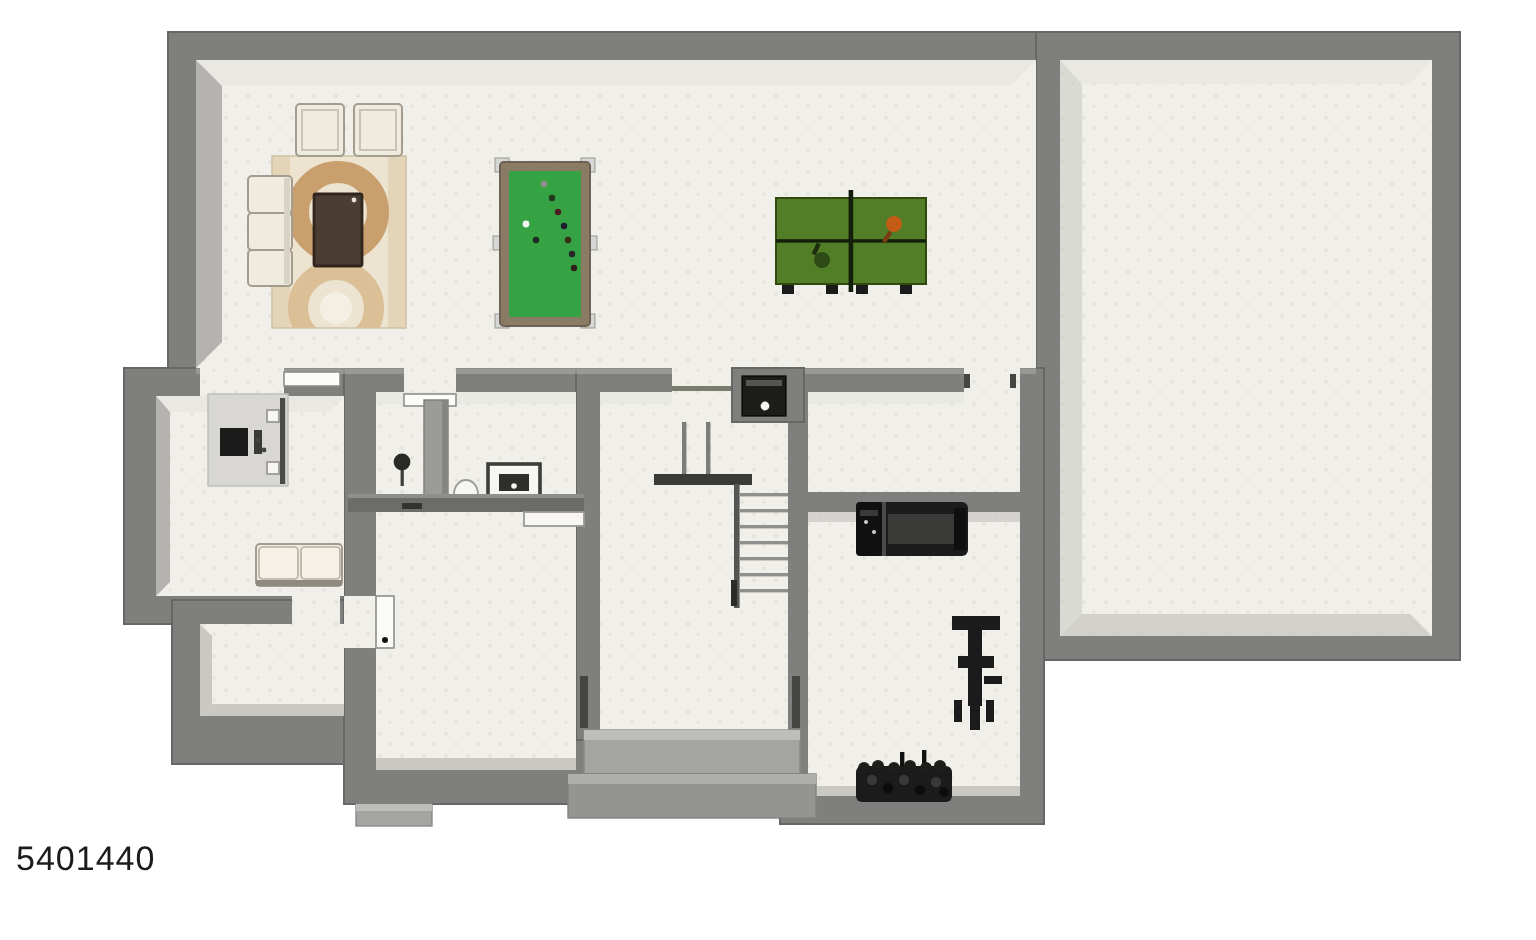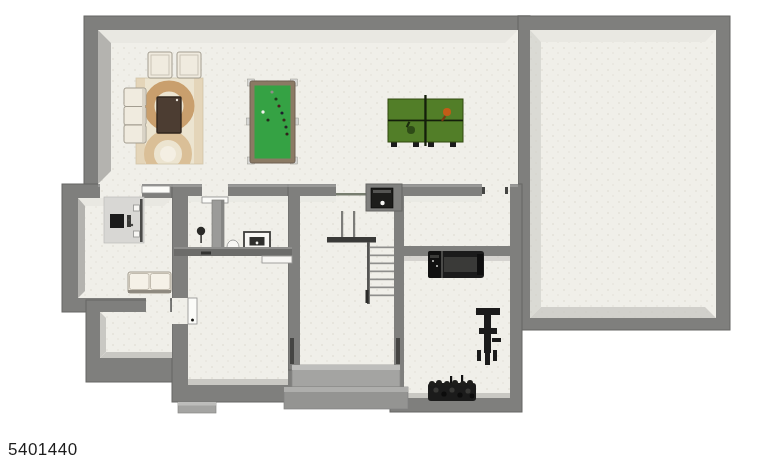--- a/index.html
+++ b/index.html
@@ -1,19 +1,19 @@
 <!DOCTYPE html>
 <html style="--c-background: #ffffff; --c-wall: #7f7f7d; --c-wall_edge: #676765; --c-wall_top: #a8a8a6; --c-floor: #f0efe9; --c-floor_speck: #e3e1d8; --c-face_light: #e9e8e2; --c-face_mid: #b4b3af; --c-face_soft: #c9c8c3; --c-step_light: #a4a4a2; --c-step_dark: #949492; --c-door_leaf: #fbfbf8; --c-pool_felt: #35a244; --c-pool_rail: #8b7a64; --c-pocket: #d6d6d4; --c-pingpong: #527e28; --c-pingpong_line: #141f0b; --c-paddle_orange: #c25c17; --c-paddle_dark: #2e4b17; --c-rug_base: #ece4d0; --c-rug_ring_dark: #c99f6d; --c-rug_ring_light: #dabf97; --c-rug_center: #f4efe3; --c-upholstery: #f0ebdf; --c-upholstery_edge: #a39d90; --c-wood: #4c3d32; --c-equipment: #1b1b1b; --c-equipment_mid: #3a3a38; --c-desk: #d8d7d4; --c-cabinet: #9b9b99; --c-counter: #6c6c6a; --c-stair_tread: #8f8f8d; --c-stair_rail: #555553; --c-label: #1c1c1c;"><head>
 <meta charset="utf-8">
 <style>
   html,body{margin:0;padding:0;background:#fff;}
   .stage{position:relative;width:768px;height:470px;background:var(--c-background,#fff);
          font-family:"Liberation Sans",sans-serif;overflow:hidden;}
   .plan-svg{position:absolute;left:0;top:0;}
-  .listing-id{position:absolute;left:8px;top:440px;font-size:17px;line-height:20px;
+  .listing-id{position:absolute;left:8px;top:420px;font-size:17px;line-height:20px;
               color:var(--c-label,#1c1c1c);letter-spacing:.5px;}
   
   .wall{fill:var(--c-wall);stroke:var(--c-wall_edge);stroke-width:1;}
   .pfloor{fill:var(--c-floor);} .pspeck{fill:var(--c-floor_speck);}
   .floor,.carve{fill:url(#floorTex);}
   .face-l{fill:var(--c-face_light);} .face-m{fill:var(--c-face_mid);} .face-s{fill:var(--c-face_soft);}
   .strip{fill:var(--c-wall_top);}
   .step1{fill:var(--c-step_light);stroke:#8a8a88;stroke-width:.7;}
   .step2{fill:var(--c-step_dark);stroke:#828280;stroke-width:.7;}
   .stepcap{fill:#bdbdbb;} .stepcap2{fill:#aeaeac;}

